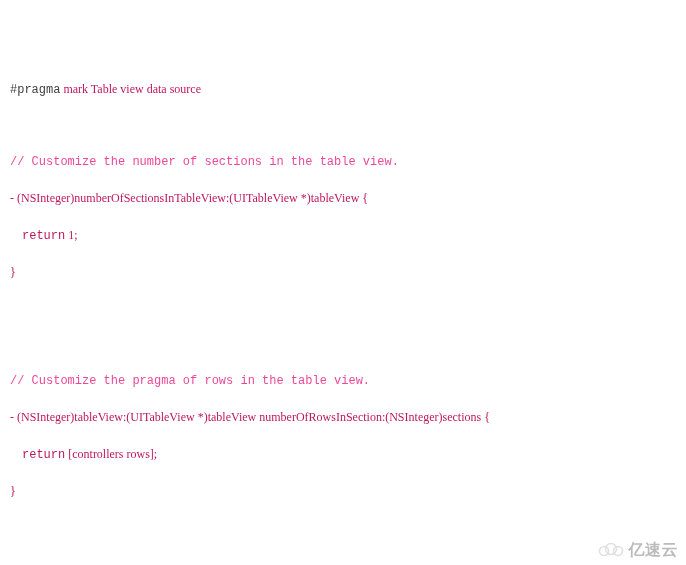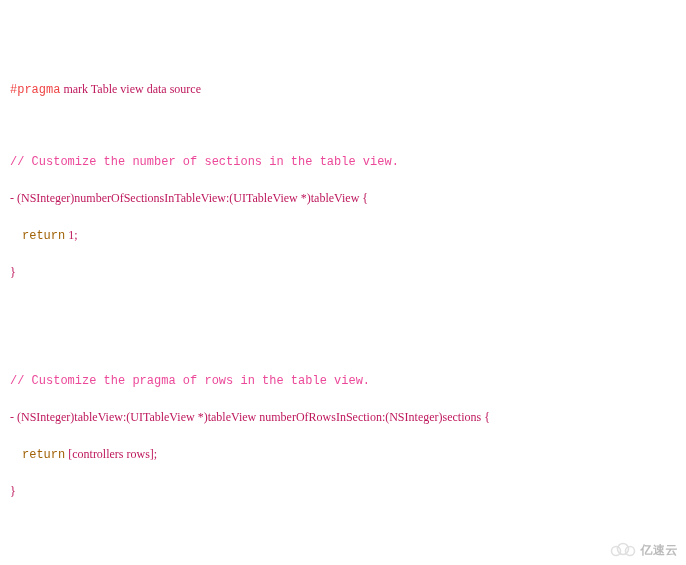--- a/index.html
+++ b/index.html
@@ -11,30 +11,30 @@
       background: #ffffff;
       color: #333333;
       white-space: pre;
       position: relative;
       width: 686px;
       height: 565px;
       box-sizing: border-box;
       overflow: hidden;
     }
     .line { white-space: pre; }
-    .preproc { color: #ef4444; }
+    .preproc { color: #404040; }
     .comment { color: #ec4899; }
-    .keyword { color: #a16207; }
+    .keyword { color: #be185d; }
     .plain { color: #be185d; font-family: Liberation Serif, serif; }
     .watermark {
       position: absolute;
       right: 8px;
       bottom: 6px;
       font-family: Arial, sans-serif;
-      font-size: 12px;
+      font-size: 16px;
       color: #bbbbbb;
       font-weight: bold;
       letter-spacing: 0.5px;
       display: flex;
       align-items: center;
       gap: 4px;
     }
     .watermark svg { opacity: 0.6; }
   </style>
 </head>

